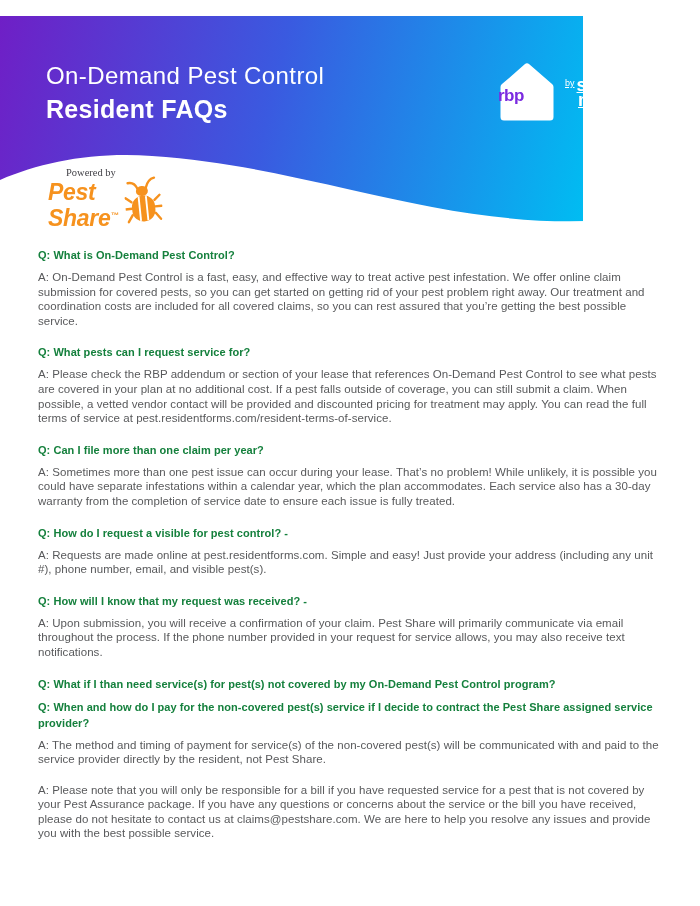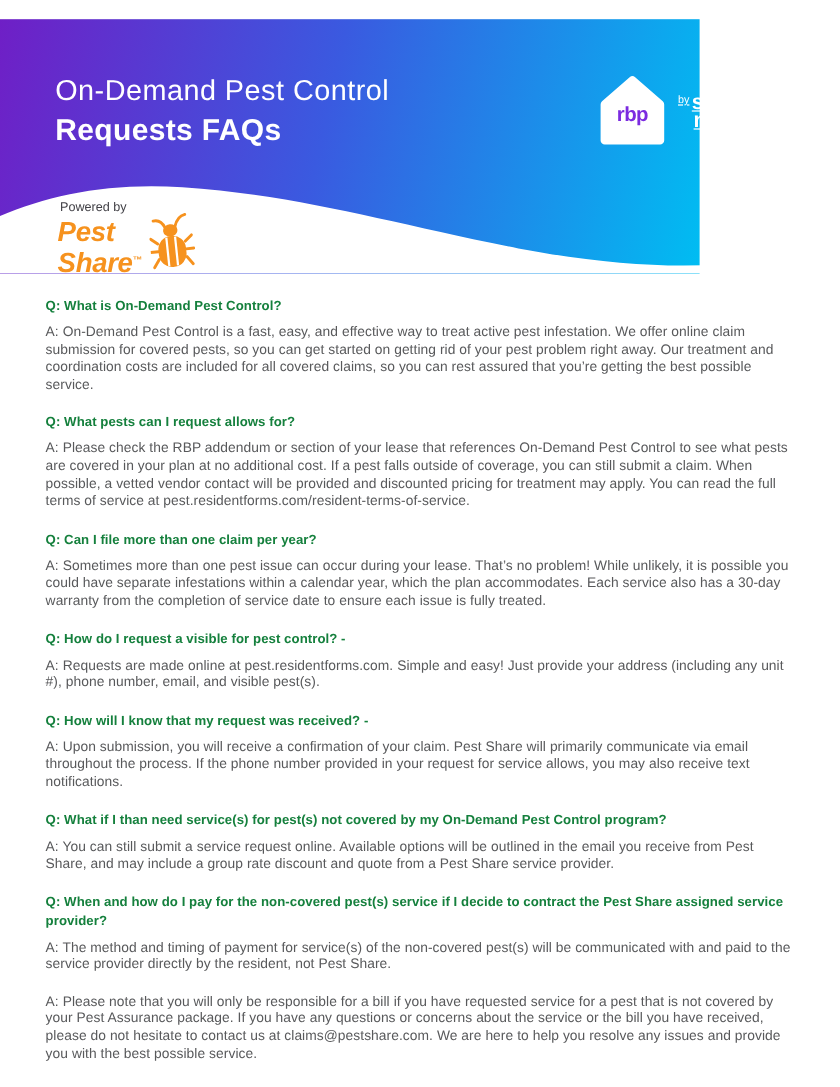--- a/index.html
+++ b/index.html
@@ -18,32 +18,32 @@
   .hero-wave{position:absolute;left:0;top:0;width:700px;height:212px;display:block;}
   .hero-titles{position:absolute;left:46px;top:42px;color:#ffffff;}
   .title1{font-size:24px;font-weight:400;line-height:36px;letter-spacing:0.4px;}
   .title2{font-size:25px;font-weight:700;line-height:30px;letter-spacing:0.3px;}
 
   
   .brand{position:absolute;left:498px;top:45px;display:flex;align-items:center;}
   .rbp-badge{position:relative;width:58px;height:64px;flex:0 0 auto;}
   .rbp-badge svg{position:absolute;inset:0;}
   .rbp-text{
-    position:absolute;left:0;right:0;top:25px;text-align:center;
+    position:absolute;left:0;right:0;top:25px;
     color:#7b2be0;font-weight:700;font-size:17px;letter-spacing:-0.5px;
   }
   .sn-text{color:#ffffff;margin-left:9px;text-decoration:underline;}
   .sn-line1{display:flex;align-items:flex-start;}
   .by{font-size:9px;font-weight:400;margin-right:2px;margin-top:0px;}
   .sn-word{font-size:18px;font-weight:700;letter-spacing:-0.6px;line-height:15px;}
   .sn-line2{margin-left:13px;}
 
   
   .powered{position:absolute;left:48px;top:167px;}
-  .powered-label{font-size:10.5px;color:#414046;margin:0 0 3px 2px;}
+  .powered-label{font-size:10.5px;color:#414046;margin:0 0 3px 18px;font-family:Liberation Serif, serif;}
   .ps-row{display:flex;align-items:center;font-style:italic;}
   .ps-words{color:#f6921e;font-weight:700;letter-spacing:-0.3px;}
   .ps-line1{font-size:23px;line-height:23px;}
   .ps-line2{font-size:23px;line-height:23px;}
   .tm{font-size:8px;font-weight:700;vertical-align:8px;letter-spacing:0;}
   .bug{margin-left:7px;margin-top:-7px;transform:rotate(-6deg);}
 
   
   .faqs{position:absolute;left:38px;top:247px;width:627px;}
   .faq h3{
@@ -58,21 +58,21 @@
   }
 </style>
 </head>
 <body>
 
 <div class="page">
 
   <header class="hero">
     <div class="hero-titles">
       <div class="title1">On-Demand Pest Control</div>
-      <div class="title2">Requests FAQs</div>
+      <div class="title2">Resident FAQs</div>
     </div>
 
     <div class="brand">
       <div class="rbp-badge">
         <svg viewBox="0 0 58 64" width="58" height="64">
           <rect x="11" y="14" width="36" height="36" rx="7" transform="rotate(45 29 32)" fill="#2dd6c8"></rect>
           <path d="M29,6 L52,26 L52,56 L6,56 L6,26 Z" fill="#ffffff" stroke="#ffffff" stroke-width="7" stroke-linejoin="round"></path>
         </svg>
         <span class="rbp-text">rbp</span>
       </div>
@@ -117,38 +117,37 @@
       </svg>
     </div>
   </div>
 
   <main class="faqs">
     <section class="faq">
       <h3>Q: What is On-Demand Pest Control?</h3>
       <p>A: On-Demand Pest Control is a fast, easy, and effective way to treat active pest infestation. We offer online claim submission for covered pests, so you can get started on getting rid of your pest problem right away. Our treatment and coordination costs are included for all covered claims, so you can rest assured that you’re getting the best possible service.</p>
     </section>
     <section class="faq">
-      <h3>Q: What pests can I request allows for?</h3>
+      <h3>Q: What pests can I request service for?</h3>
       <p>A: Please check the RBP addendum or section of your lease that references On-Demand Pest Control to see what pests are covered in your plan at no additional cost. If a pest falls outside of coverage, you can still submit a claim. When possible, a vetted vendor contact will be provided and discounted pricing for treatment may apply. You can read the full terms of service at pest.residentforms.com/resident-terms-of-service.</p>
     </section>
     <section class="faq">
       <h3>Q: Can I file more than one claim per year?</h3>
       <p>A: Sometimes more than one pest issue can occur during your lease. That’s no problem! While unlikely, it is possible you could have separate infestations within a calendar year, which the plan accommodates. Each service also has a 30-day warranty from the completion of service date to ensure each issue is fully treated.</p>
     </section>
     <section class="faq">
       <h3>Q: How do I request a visible for pest control? -</h3>
       <p>A: Requests are made online at pest.residentforms.com. Simple and easy! Just provide your address (including any unit #), phone number, email, and visible pest(s).</p>
     </section>
     <section class="faq">
       <h3>Q: How will I know that my request was received? -</h3>
       <p>A: Upon submission, you will receive a confirmation of your claim. Pest Share will primarily communicate via email throughout the process. If the phone number provided in your request for service allows, you may also receive text notifications.</p>
     </section>
     <section class="faq">
       <h3>Q: What if I than need service(s) for pest(s) not covered by my On-Demand Pest Control program?</h3>
-      <p>A: You can still submit a service request online. Available options will be outlined in the email you receive from Pest Share, and may include a group rate discount and quote from a Pest Share service provider.</p>
     </section>
     <section class="faq">
       <h3>Q: When and how do I pay for the non-covered pest(s) service if I decide to contract the Pest Share assigned service provider?</h3>
       <p>A: The method and timing of payment for service(s) of the non-covered pest(s) will be communicated with and paid to the service provider directly by the resident, not Pest Share.</p>
     </section>
     <section class="faq">
       <p>A: Please note that you will only be responsible for a bill if you have requested service for a pest that is not covered by your Pest Assurance package. If you have any questions or concerns about the service or the bill you have received, please do not hesitate to contact us at claims@pestshare.com. We are here to help you resolve any issues and provide you with the best possible service.</p>
     </section>
   </main>
 

